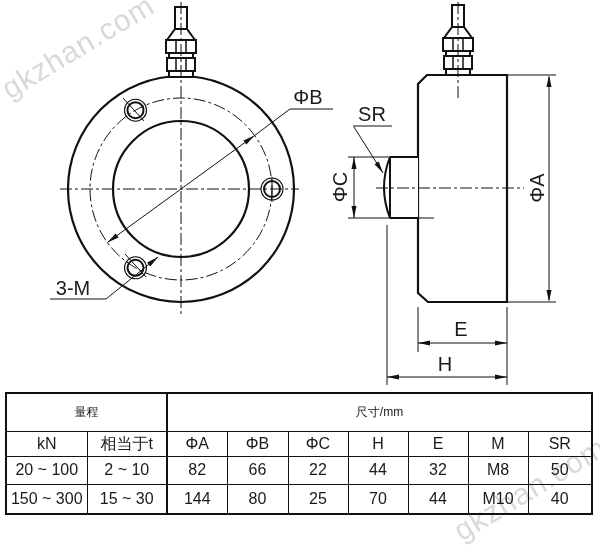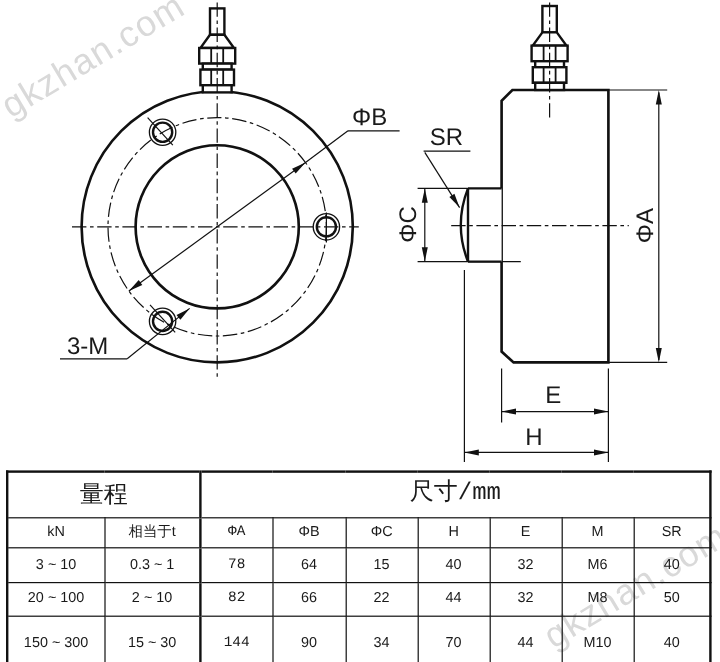--- a/index.html
+++ b/index.html
@@ -9,24 +9,24 @@
              color:#d9d9d9;transform:rotate(-31deg);z-index:0;white-space:nowrap;
              font-family:"Liberation Sans",sans-serif;}
   .wm1{left:-32px;top:30px;}
   .wm2{left:420px;top:472px;}
   svg.drawing{position:absolute;left:0;top:0;z-index:1;}
   svg.drawing text{font-family:"Liberation Sans",sans-serif;font-size:20px;fill:#1a1a1a;}
   table.spec{position:absolute;left:5px;top:392px;width:586px;z-index:2;
              border-collapse:collapse;table-layout:fixed;background:transparent;
              border:2px solid #111;}
   table.spec th,table.spec td{border:1px solid #111;text-align:center;vertical-align:middle;
-             font-weight:normal;font-size:12px;padding:0;line-height:1.1;}
-  table.spec .ghead{font-size:20px;}
-  table.spec .sect{border-left:2px solid #111;font-family:Liberation Mono, monospace;}
-  tr.r1{height:38px;} tr.r2{height:25px;} tr.r3{height:29px;} tr.r4{height:28px;} tr.r5{height:45px;}
+             font-weight:normal;font-size:16px;padding:0;line-height:1.1;}
+  table.spec .ghead{font-size:12px;}
+  table.spec .sect{border-left:2px solid #111;}
+  tr.r1{height:38px;} tr.r2{height:25px;} tr.r3{height:29px;} tr.r4{height:28px;} tr.r5{height:30px;}
 </style>
 </head>
 <body>
 
 <div class="stage">
 
   <div class="watermark wm1">gkzhan.com</div>
   <div class="watermark wm2">gkzhan.com</div>
 
   <svg class="drawing" width="600" height="392" viewBox="0 0 600 392">
@@ -170,48 +170,37 @@
         <th>kN</th>
         <th>相当于t</th>
         <th class="sect">ΦA</th>
         <th>ΦB</th>
         <th>ΦC</th>
         <th>H</th>
         <th>E</th>
         <th>M</th>
         <th>SR</th>
       </tr>
-      <tr class="r3">
-        <td>3 ~ 10</td>
-        <td>0.3 ~ 1</td>
-        <td class="sect">78</td>
-        <td>64</td>
-        <td>15</td>
-        <td>40</td>
-        <td>32</td>
-        <td>M6</td>
-        <td>40</td>
-      </tr>
       <tr class="r4">
         <td>20 ~ 100</td>
         <td>2 ~ 10</td>
         <td class="sect">82</td>
         <td>66</td>
         <td>22</td>
         <td>44</td>
         <td>32</td>
         <td>M8</td>
         <td>50</td>
       </tr>
       <tr class="r5">
         <td>150 ~ 300</td>
         <td>15 ~ 30</td>
         <td class="sect">144</td>
-        <td>90</td>
-        <td>34</td>
+        <td>80</td>
+        <td>25</td>
         <td>70</td>
         <td>44</td>
         <td>M10</td>
         <td>40</td>
       </tr>
     </tbody>
   </table>
 </div>
 
 </body></html>

